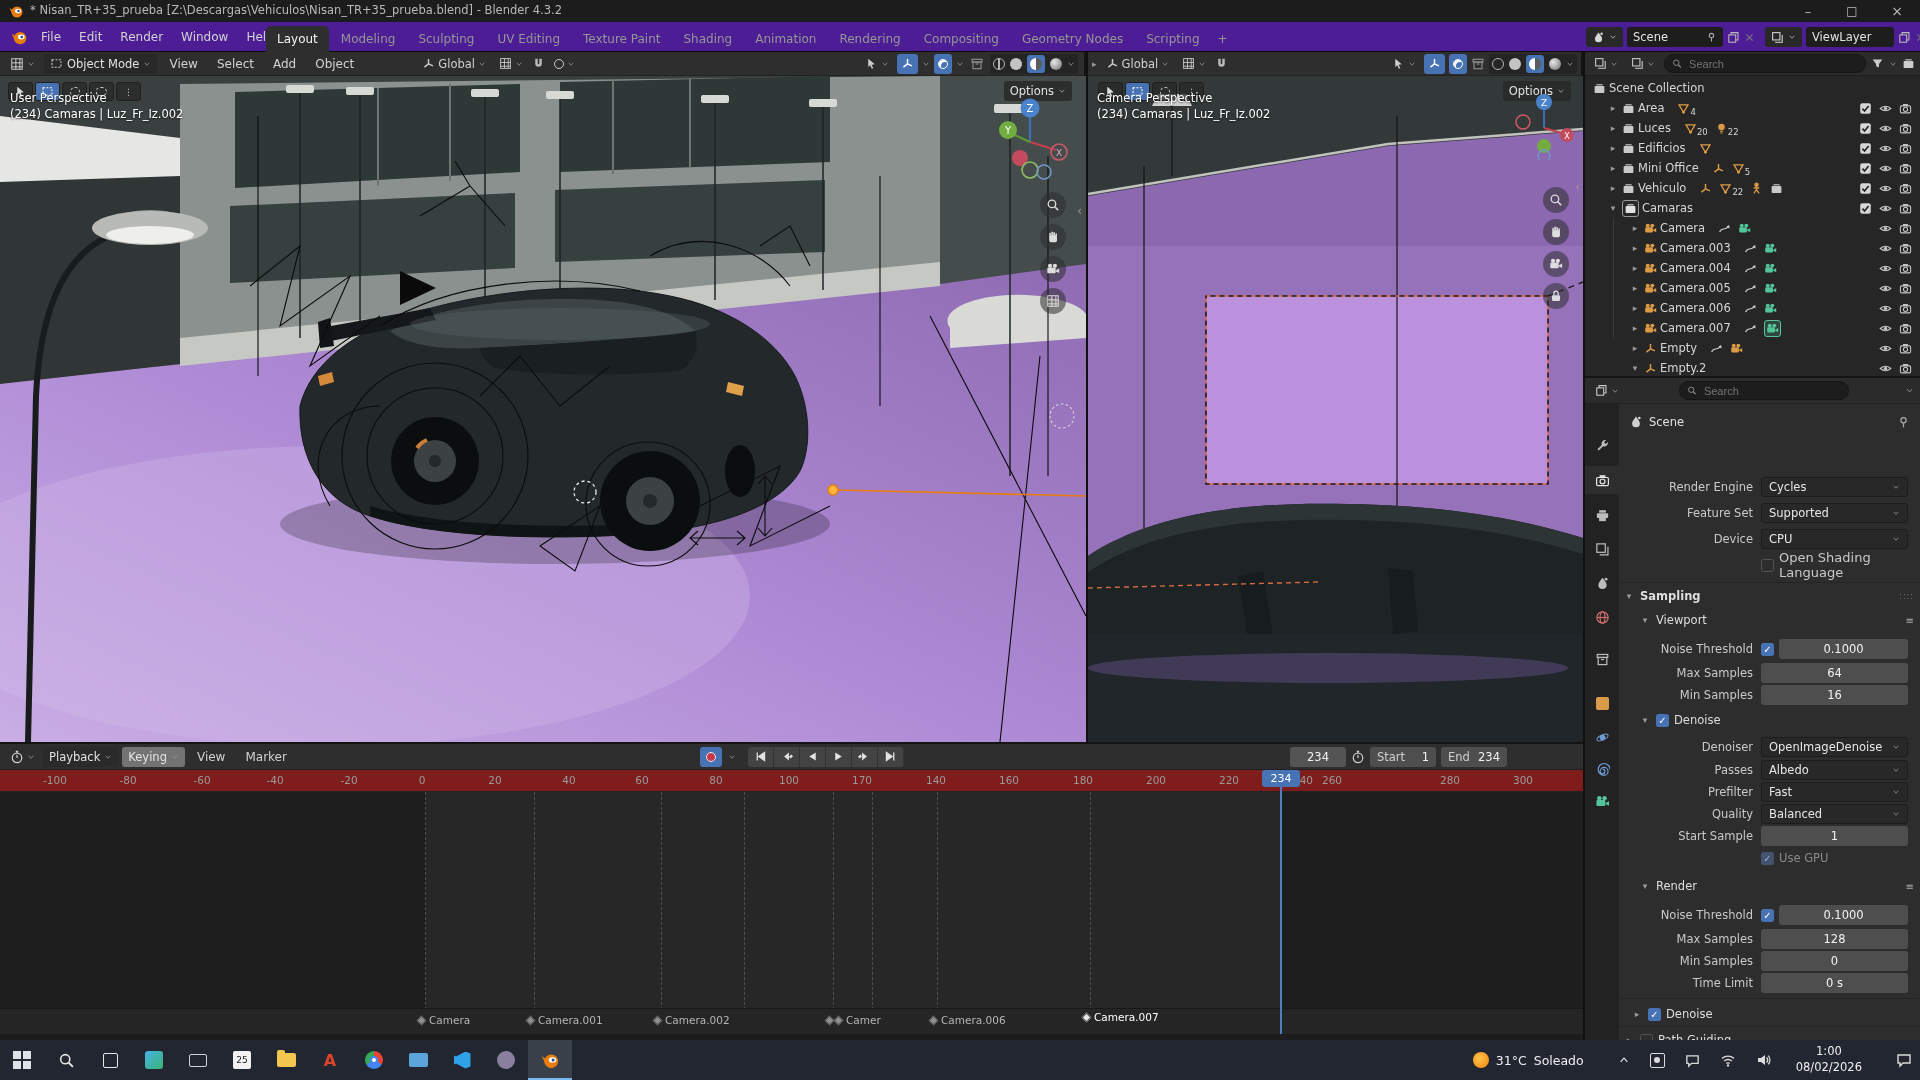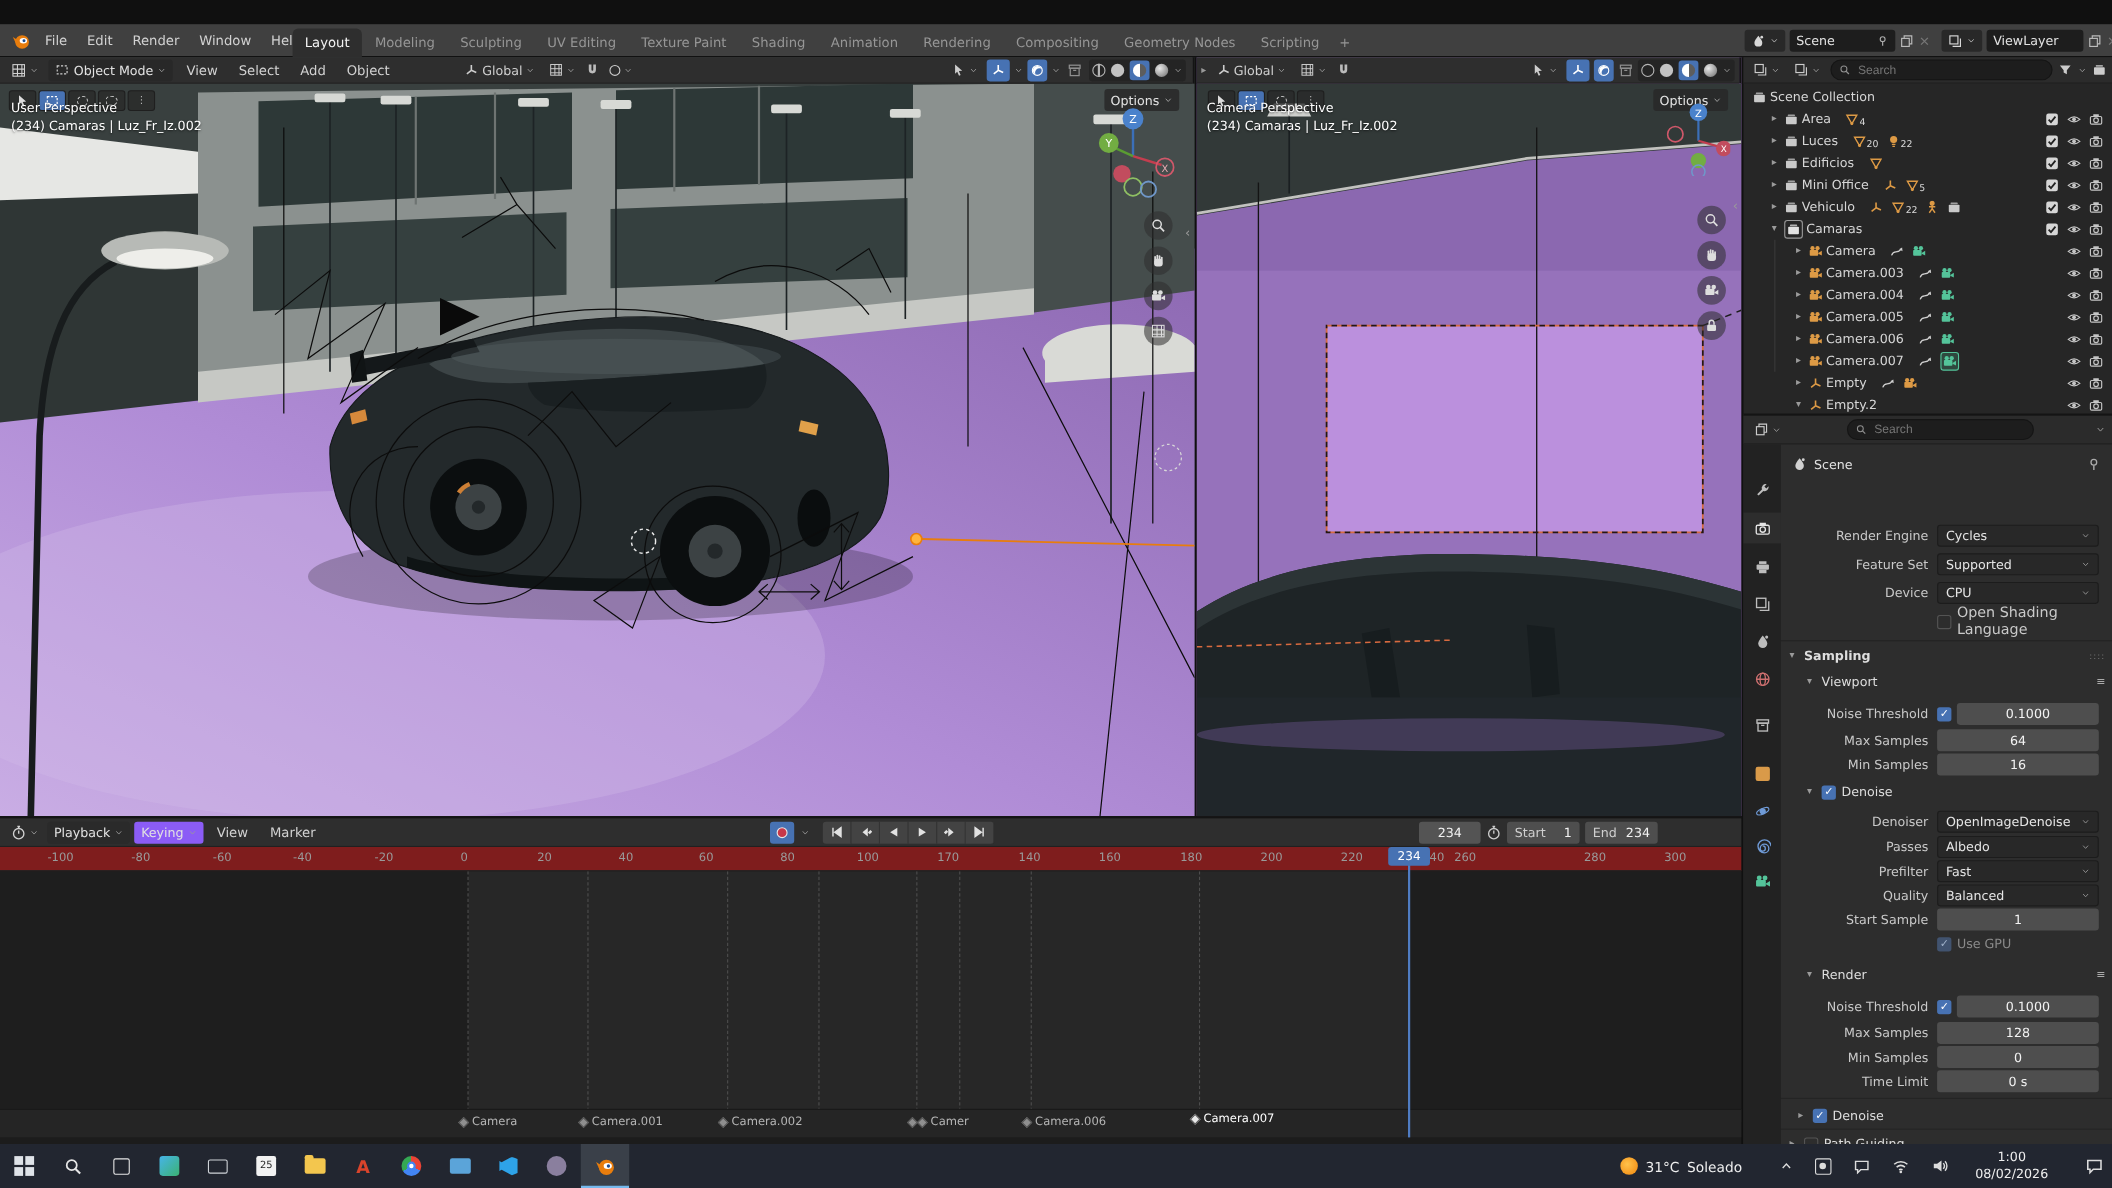--- a/index.html
+++ b/index.html
@@ -228,22 +228,33 @@
         <circle cx="9" cy="9" r="5.5" fill="#e87d0d"></circle>
         <ellipse cx="10" cy="8" rx="3" ry="2.2" fill="#fff"></ellipse>
         <circle cx="10.5" cy="8" r="1.2" fill="#1c4b8f"></circle>
         <path d="M1.5,5 L7,8.5 L4,10.5 Z" fill="#e87d0d"></path>
       </symbol>
   </defs>
 </svg>
 
 <div id="app" class="ab" style="left:0;top:0;width:1920px;height:1080px">
 
-
-  <div class="ab" style="left:0;top:22px;width:1920px;height:30px;background:#404040;border-bottom:1px solid #0d0d0d">
+  <div class="ab fx" style="left:0;top:0;width:1920px;height:22px;background:#1c1c1c">
+    <svg class="ab" style="left:8px;top:3px" width="16" height="16">
+        <use href="#s-blogo"></use>
+      </svg>
+    <span class="ab" style="left:30px;top:3px;color:#b8b8b8;font-size:11.5px">* Nisan_TR+35_prueba [Z:\Descargas\Vehiculos\Nisan_TR+35_prueba.blend] - Blender 4.3.2</span>
+    <div class="ab fx" style="right:0;top:0;height:22px">
+      <div style="width:44px;text-align:center;color:#bdbdbd;font-size:13px">–</div>
+      <div style="width:44px;text-align:center;color:#bdbdbd;font-size:12px">□</div>
+      <div style="width:46px;text-align:center;color:#bdbdbd;font-size:14px">×</div>
+    </div>
+  </div>
+
+  <div class="ab" style="left:0;top:22px;width:1920px;height:30px;background:#4c1d95;border-bottom:1px solid #0d0d0d">
     <div class="ab fx" style="left:6px;top:0;height:30px">
       <svg width="18" height="18" style="margin:0 4px">
           <use href="#s-blogo"></use>
         </svg>
       <div class="menu">File</div>
       <div class="menu">Edit</div>
       <div class="menu">Render</div>
       <div class="menu">Window</div>
       <div class="menu">Help</div>
     </div>
@@ -1369,21 +1380,21 @@
         <svg class="ic" width="8" height="8" style="color:#999">
             <use href="#s-y"></use>
           </svg>
       </div>
       <div class="hbtn" style="background:#2a2a2a">
         <span>Playback</span>
         <svg class="ic" width="8" height="8" style="color:#999">
             <use href="#s-y"></use>
           </svg>
       </div>
-      <div class="hbtn" style="background:#8b5cf6">
+      <div class="hbtn" style="background:#737373">
         <span>Keying</span>
         <svg class="ic" width="8" height="8" style="color:#999">
             <use href="#s-y"></use>
           </svg>
       </div>
       <div class="menu" style="padding:0 8px">View</div>
       <div class="menu" style="padding:0 8px">Marker</div>
 
       <div class="fx" style="position:absolute;left:700px;gap:2px">
         <div class="fx" style="background:#4772b3;border-radius:3px;height:20px;padding:0 6px;gap:4px">

